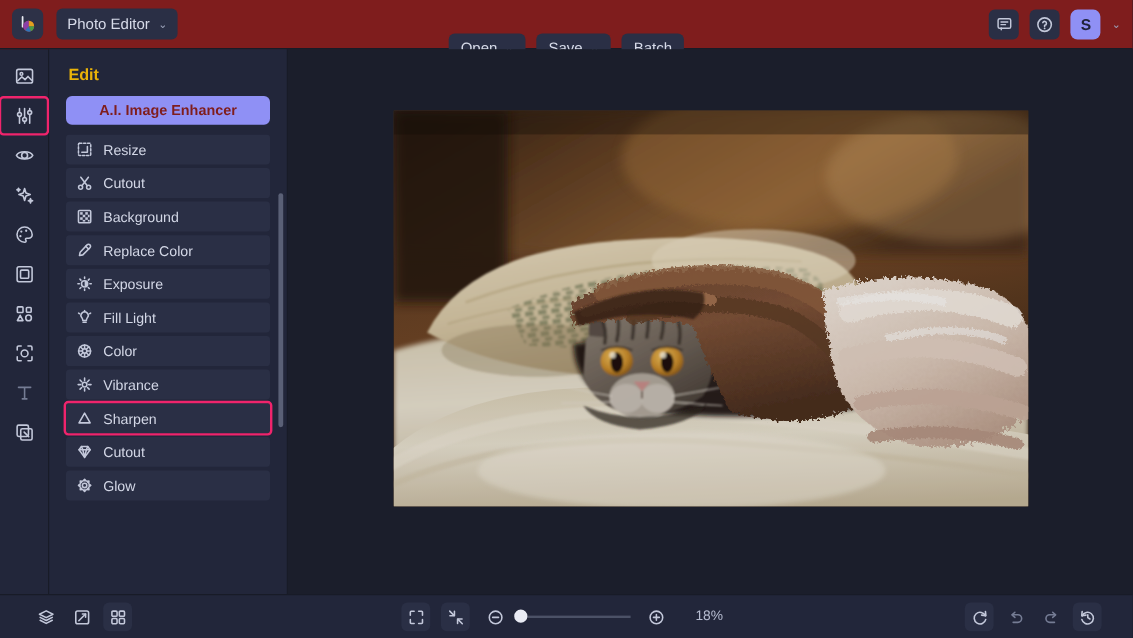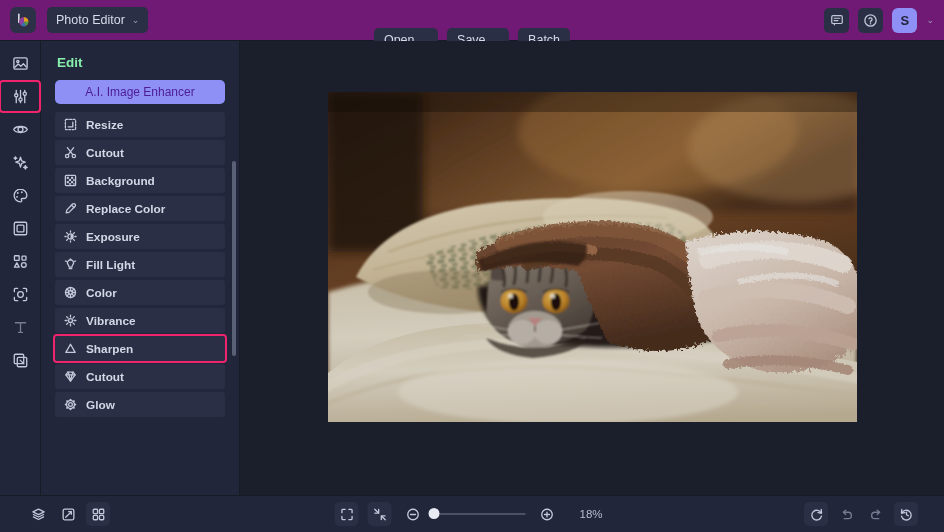--- a/index.html
+++ b/index.html
@@ -8,21 +8,21 @@
     background: #1b1e2b;
     font-family: "Liberation Sans", sans-serif;
     overflow: hidden;
     color: #cfd3e2;
   }
   .app { position: relative; width: 944px; height: 532px; display: flex; flex-direction: column; }
 
   
   .topbar {
     height: 41px; min-height: 41px;
-    background: #701a75;
+    background: #7f1d1d;
     display: flex; align-items: center;
     position: relative;
     border-bottom: 1px solid #181b27;
   }
   .logo {
     width: 26px; height: 26px; margin-left: 10px;
     border-radius: 6px; background: #2d3147;
     display: flex; align-items: center; justify-content: center;
   }
   .logo svg { display:block; }
@@ -83,42 +83,41 @@
     pointer-events: none;
   }
 
   
   .edit-panel {
     width: 199px; min-width: 199px; background: #22263a;
     display: flex; flex-direction: column;
     position: relative; border-right: 1px solid #181b27;
   }
   .panel-title {
-    font-size: 13.5px; font-weight: bold; color: #86efac;
+    font-size: 13.5px; font-weight: bold; color: #eab308;
     padding: 14px 11px 10px 16px;
   }
   .enhancer-btn {
     margin: 0 14px 8px 14px; height: 24px;
-    background: #8f90f5; color: #4c1d95;
+    background: #8f90f5; color: #7f1d1d;
     border-radius: 5px; border: none;
-    font-size: 12px; font-weight: normal;
+    font-size: 12px; font-weight: bold;
     display: flex; align-items: center; justify-content: center;
     cursor: pointer; font-family: "Liberation Sans", sans-serif;
   }
   .list-wrap {
     flex: 1; overflow: hidden; position: relative;
     padding: 0 14px 0 14px;
   }
   .edit-item {
     height: 25px; display: flex; align-items: center; gap: 9px;
     background: #2a2f45; border-radius: 3px;
     margin-bottom: 3px; padding-left: 9px;
     font-size: 11.8px; color: #d3d7e6; cursor: pointer;
     position: relative;
-    font-weight: bold;
   }
   .edit-item .ei-icon { width: 13px; height: 13px; display:flex; align-items:center; justify-content:center; flex: 0 0 13px; }
   .edit-item.hl::after {
     content: ""; position: absolute;
     left: -2px; right: -2px; top: -2px; bottom: -2px;
     border: 2px solid #f0246c; border-radius: 4px;
     pointer-events: none;
   }
   .scrollbar {
     position: absolute; right: 3px; top: 120px;

